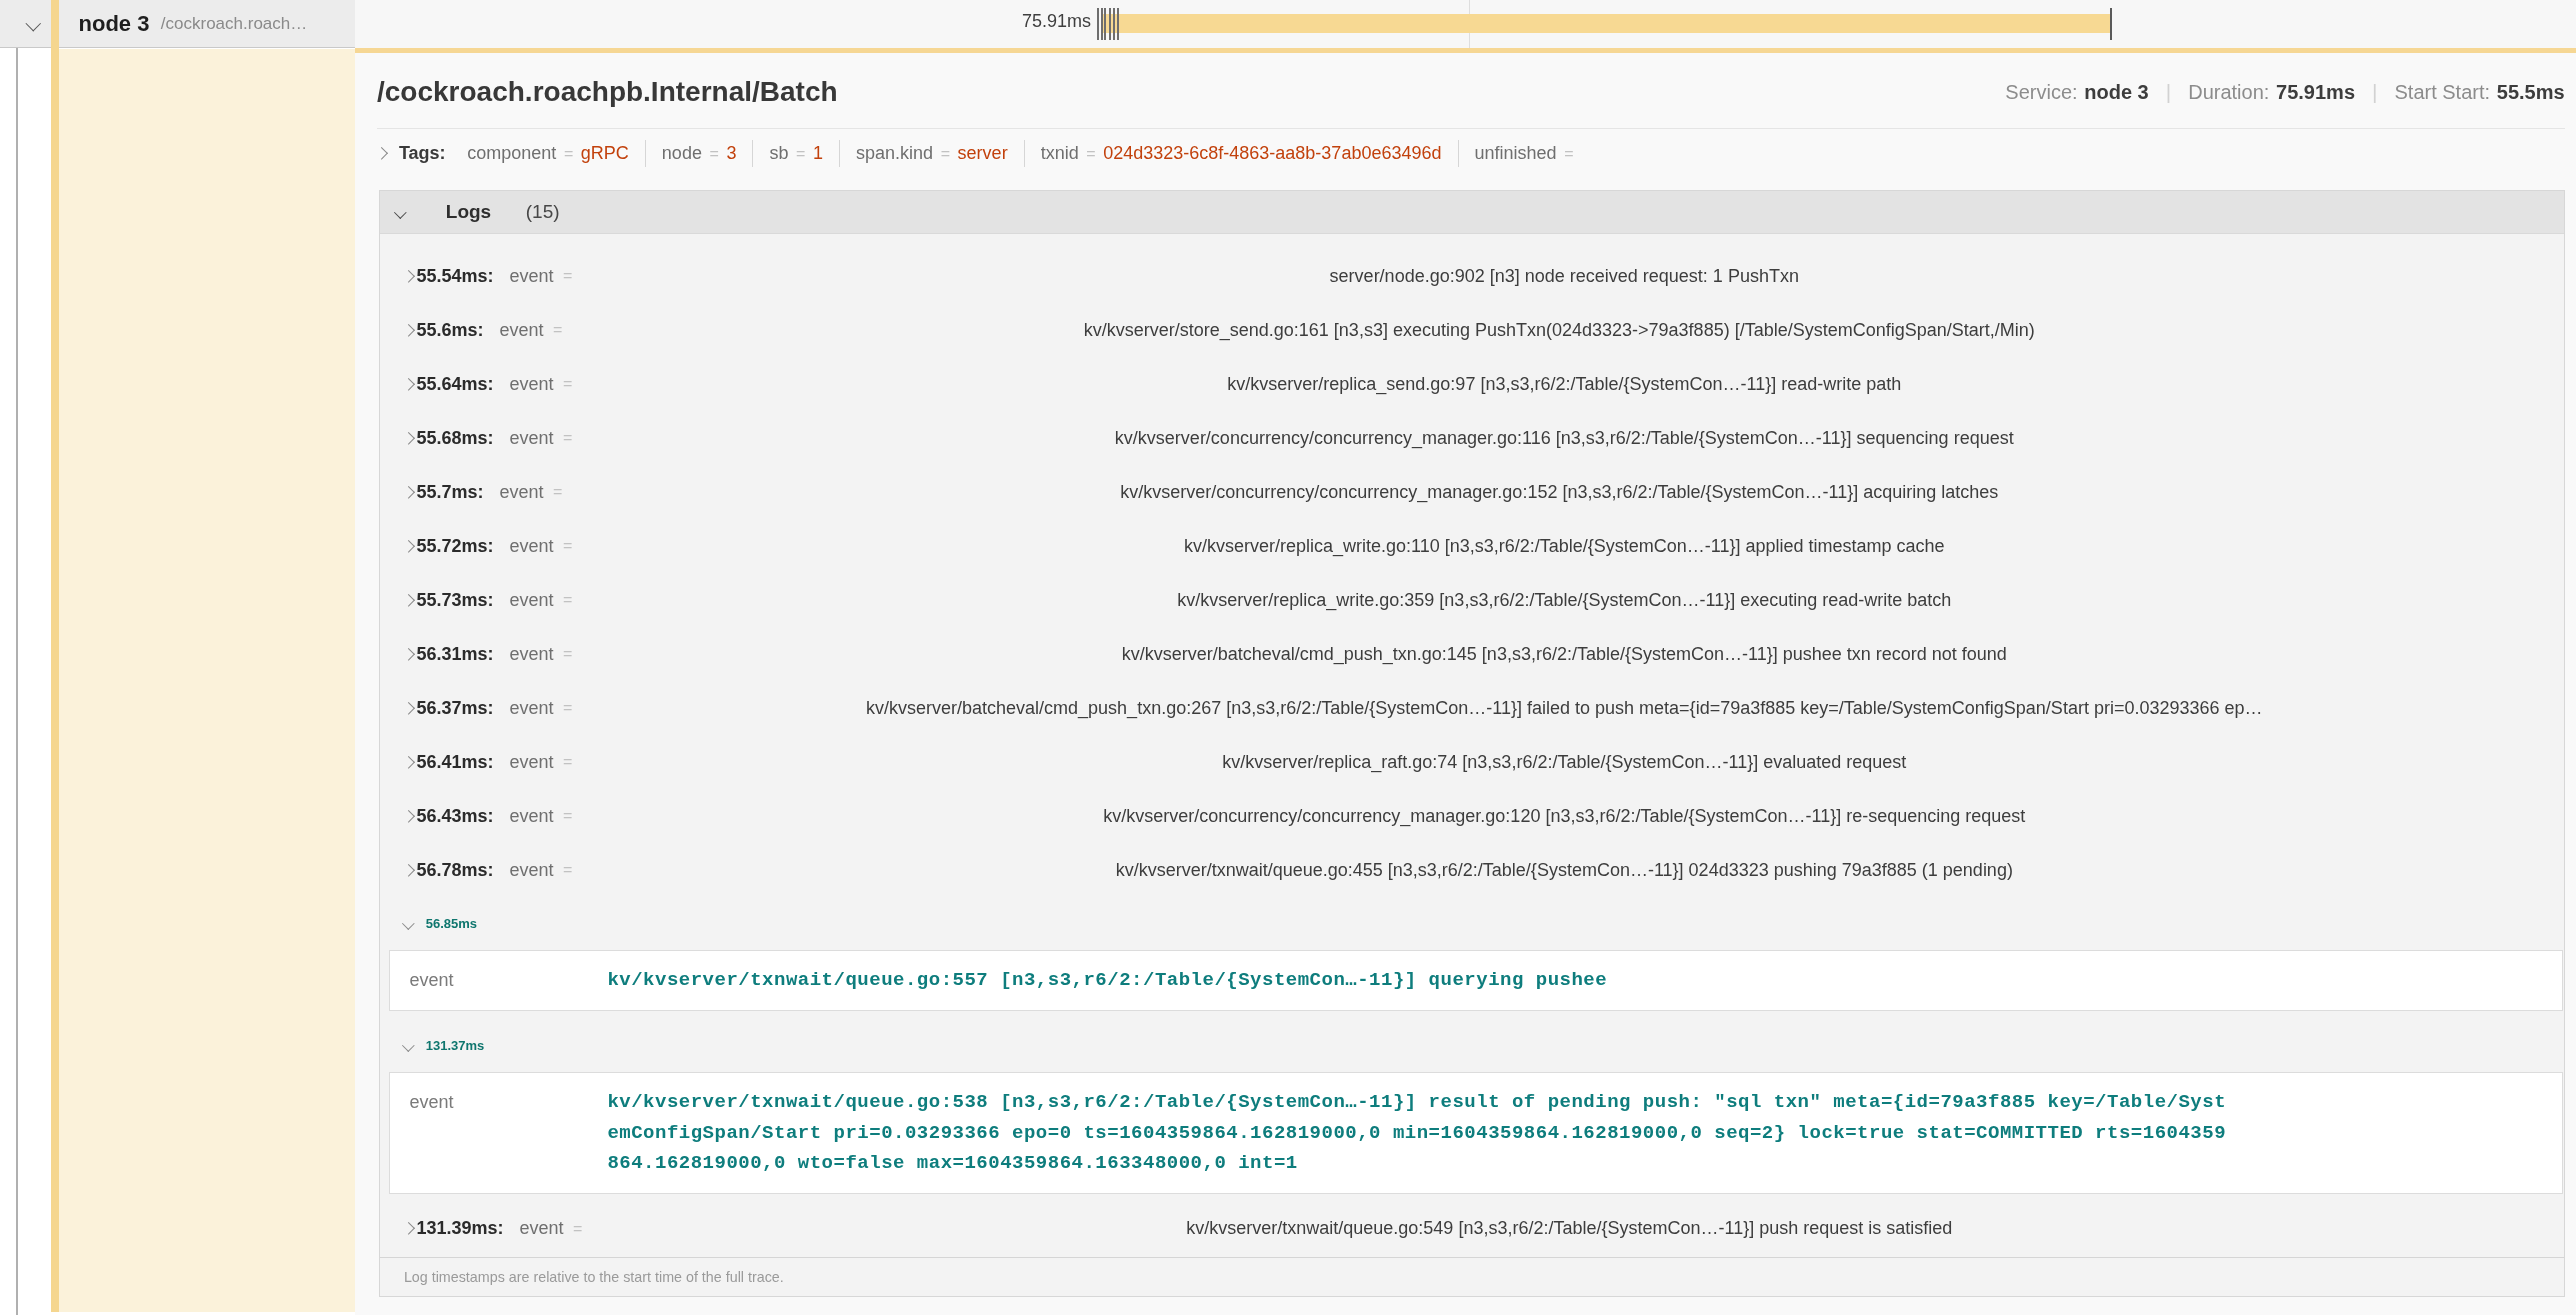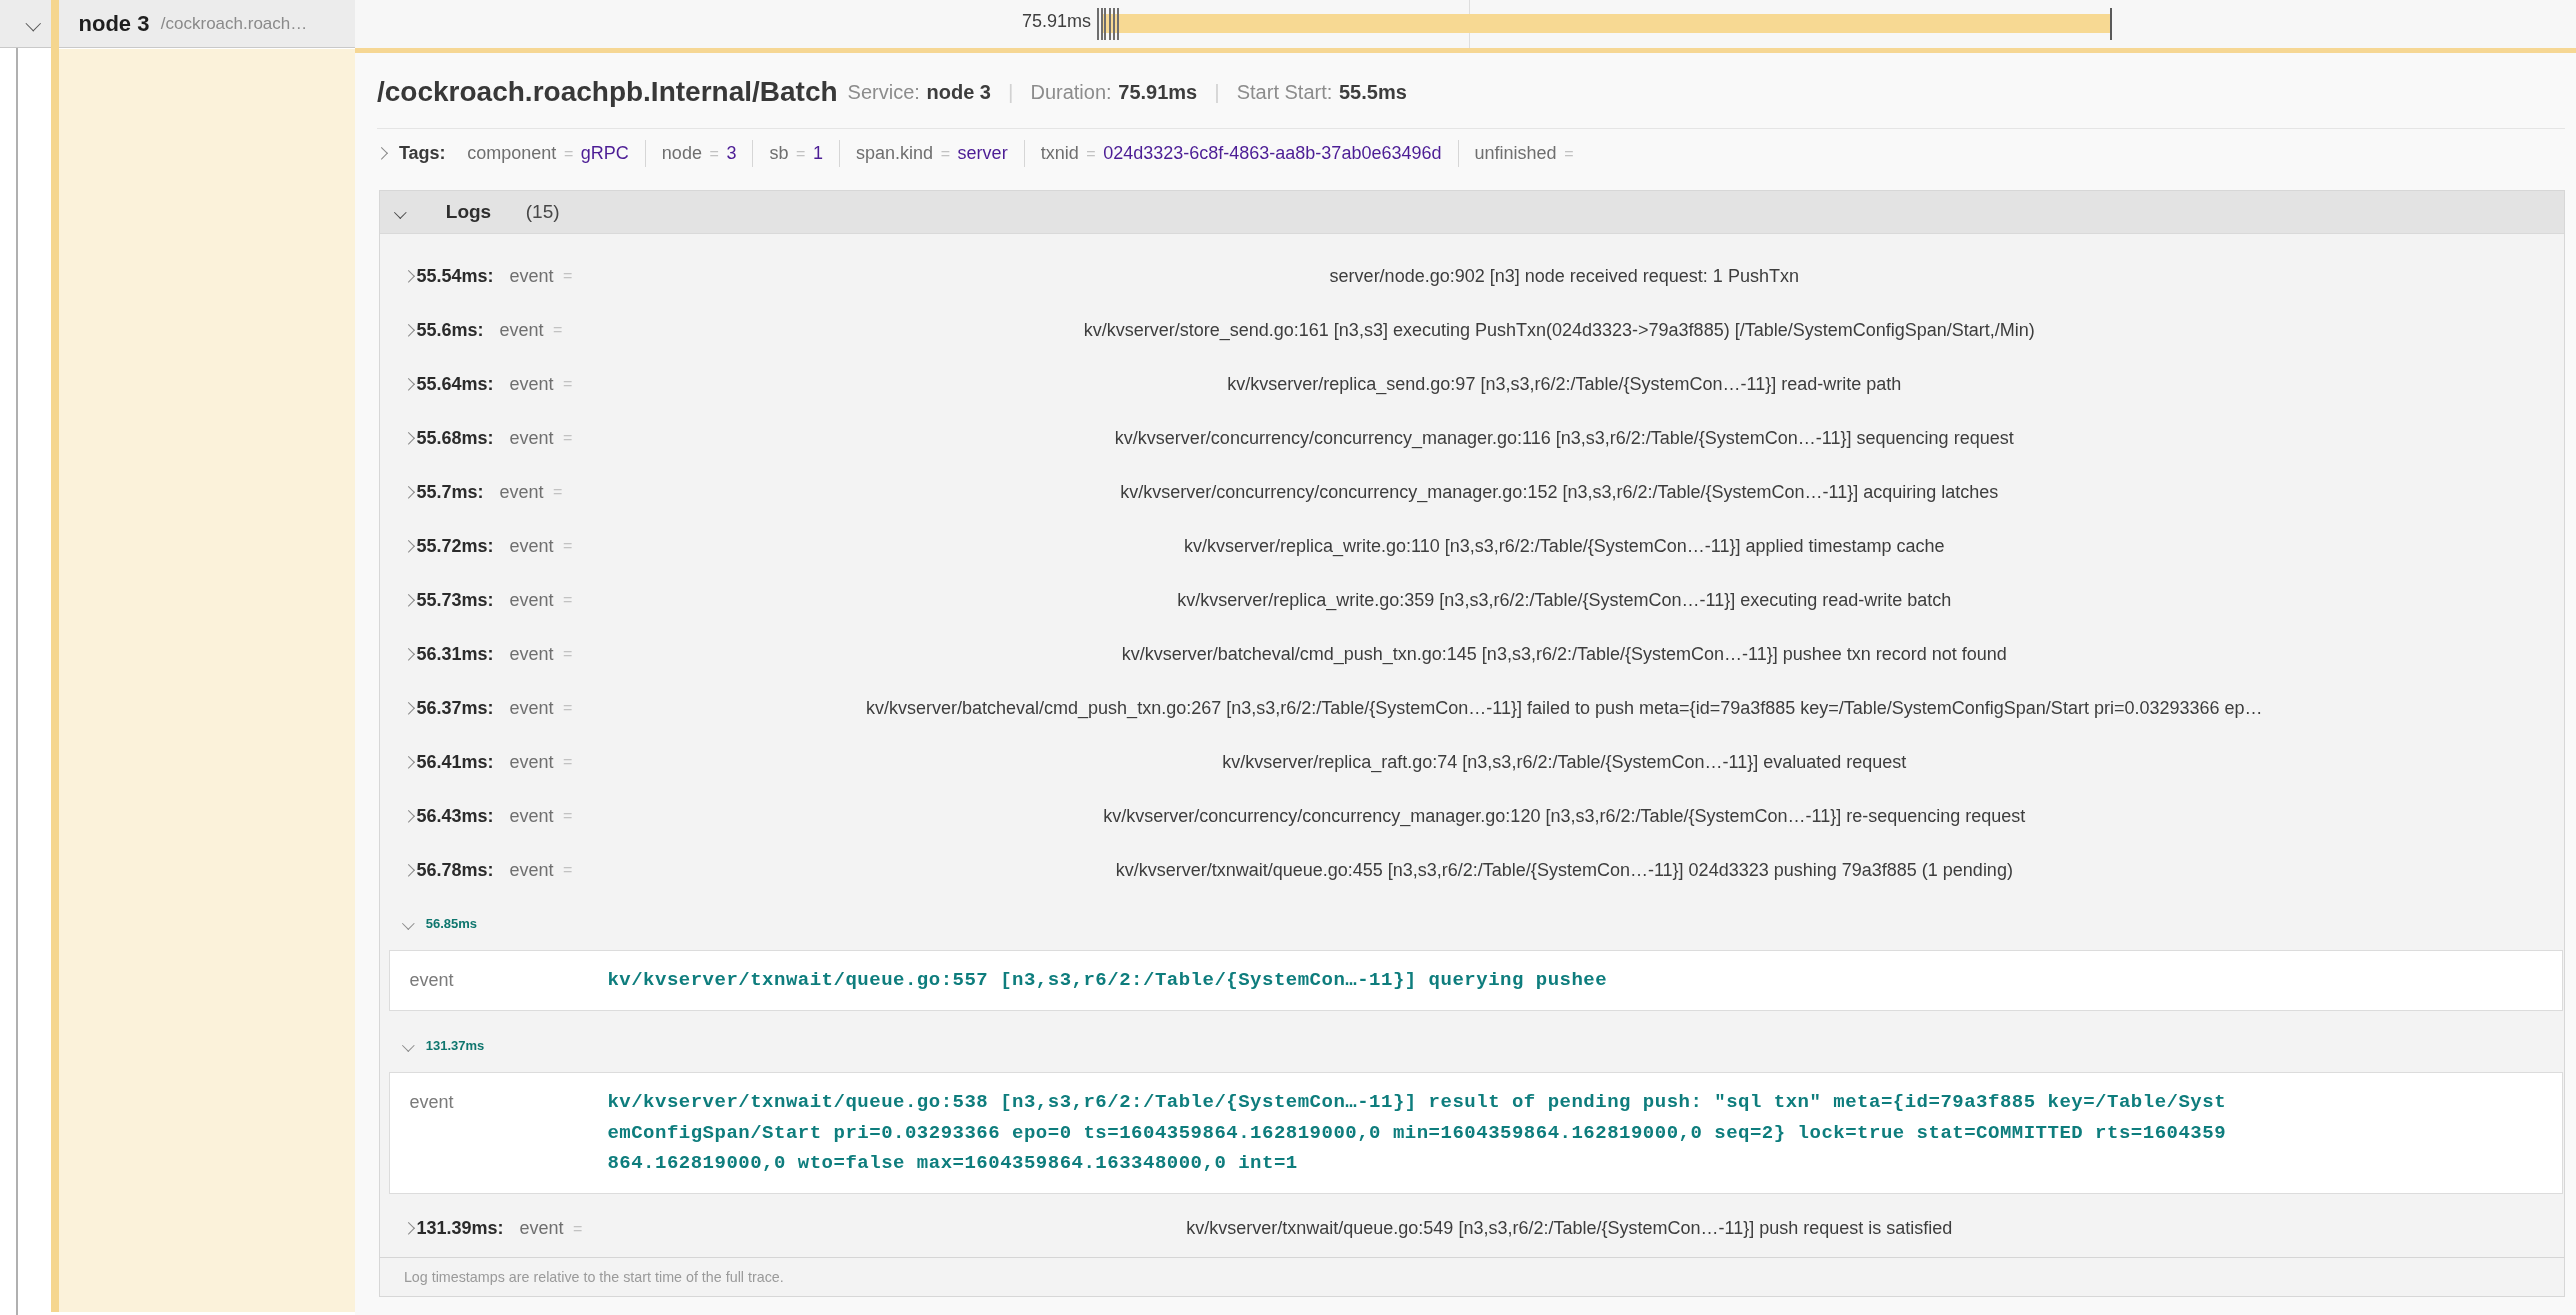--- a/index.html
+++ b/index.html
@@ -21,36 +21,36 @@
   .grid-line{position:absolute;left:1114px;top:0;width:1px;height:48px;background:#dedede;}
   .dur-label{position:absolute;left:583px;top:11.4px;width:153px;text-align:right;font-size:18px;color:#3f3f3f;}
   .span-bar{position:absolute;left:746px;top:14.3px;width:1011px;height:19px;background:#f7d993;}
   .tick{position:absolute;top:7.6px;width:1.9px;height:32px;background:#6e6e6e;}
   .tick.end{background:#5a5a5a;}
   .amber-band{position:absolute;left:355px;top:48px;width:2221px;height:5.7px;background:#f6d794;}
 
   
   .detail-panel{position:absolute;left:355px;top:53px;width:2221px;height:1262px;background:#f9f9f9;
                 box-sizing:border-box;padding:0 11.4px 0 22px;}
-  .detail-head{display:flex;align-items:center;height:71px;margin-top:3.8px;gap:10px;}
+  .detail-head{display:flex;justify-content:space-between;align-items:center;height:71px;margin-top:3.8px;gap:10px;}
   .detail-title{font-size:28px;font-weight:bold;color:#383838;margin:0;}
   .detail-meta{font-size:20px;color:#8c8c8c;display:flex;align-items:center;white-space:nowrap;}
   .detail-meta b{color:#3d3d3d;margin-left:6.7px;}
   .meta-sep{color:#d2d2d2;margin:0 17px;font-size:21px;}
   .head-divider{border:none;border-top:1px solid #e5e5e5;margin:0;}
 
   
   .tags-row{display:flex;align-items:center;height:42px;margin-top:3.8px;font-size:18px;}
   .tags-label{font-weight:bold;color:#3a3a3a;margin-left:13.3px;}
   #tags-list{display:flex;align-items:flex-end;margin-left:5.7px;}
   .tag-item{display:flex;align-items:center;padding:2.9px 16px;border-left:1px solid #d6d6d6;white-space:nowrap;}
   .tag-item:first-child{border-left:none;}
   .tag-key{color:#6f6f6f;}
   .tag-eq{color:#c2c2c2;margin:0 7.6px;font-size:16px;}
-  .tag-val{color:#4c1d95;}
+  .tag-val{color:#c2410c;}
 
   
   .logs-box{margin:15.3px 0 0 1.9px;background:#f3f3f3;border:1px solid #d7d7d7;}
   .logs-header{height:42px;background:#e3e3e3;border-bottom:1px solid #d9d9d9;display:flex;align-items:center;padding-left:16px;gap:27px;}
   .logs-title{font-weight:bold;font-size:19px;color:#2e2e2e;margin-left:14.3px;}
   .logs-count{font-size:19px;color:#474747;margin-left:7.6px;font-weight:normal;}
   #log-list{padding-top:15.3px;}
   .log-row{height:54px;display:flex;align-items:center;padding-left:24px;font-size:18px;}
   .log-time{font-weight:bold;color:#2b2b2b;margin-left:4px;}
   .log-key{color:#6f6f6f;margin-left:16px;}

